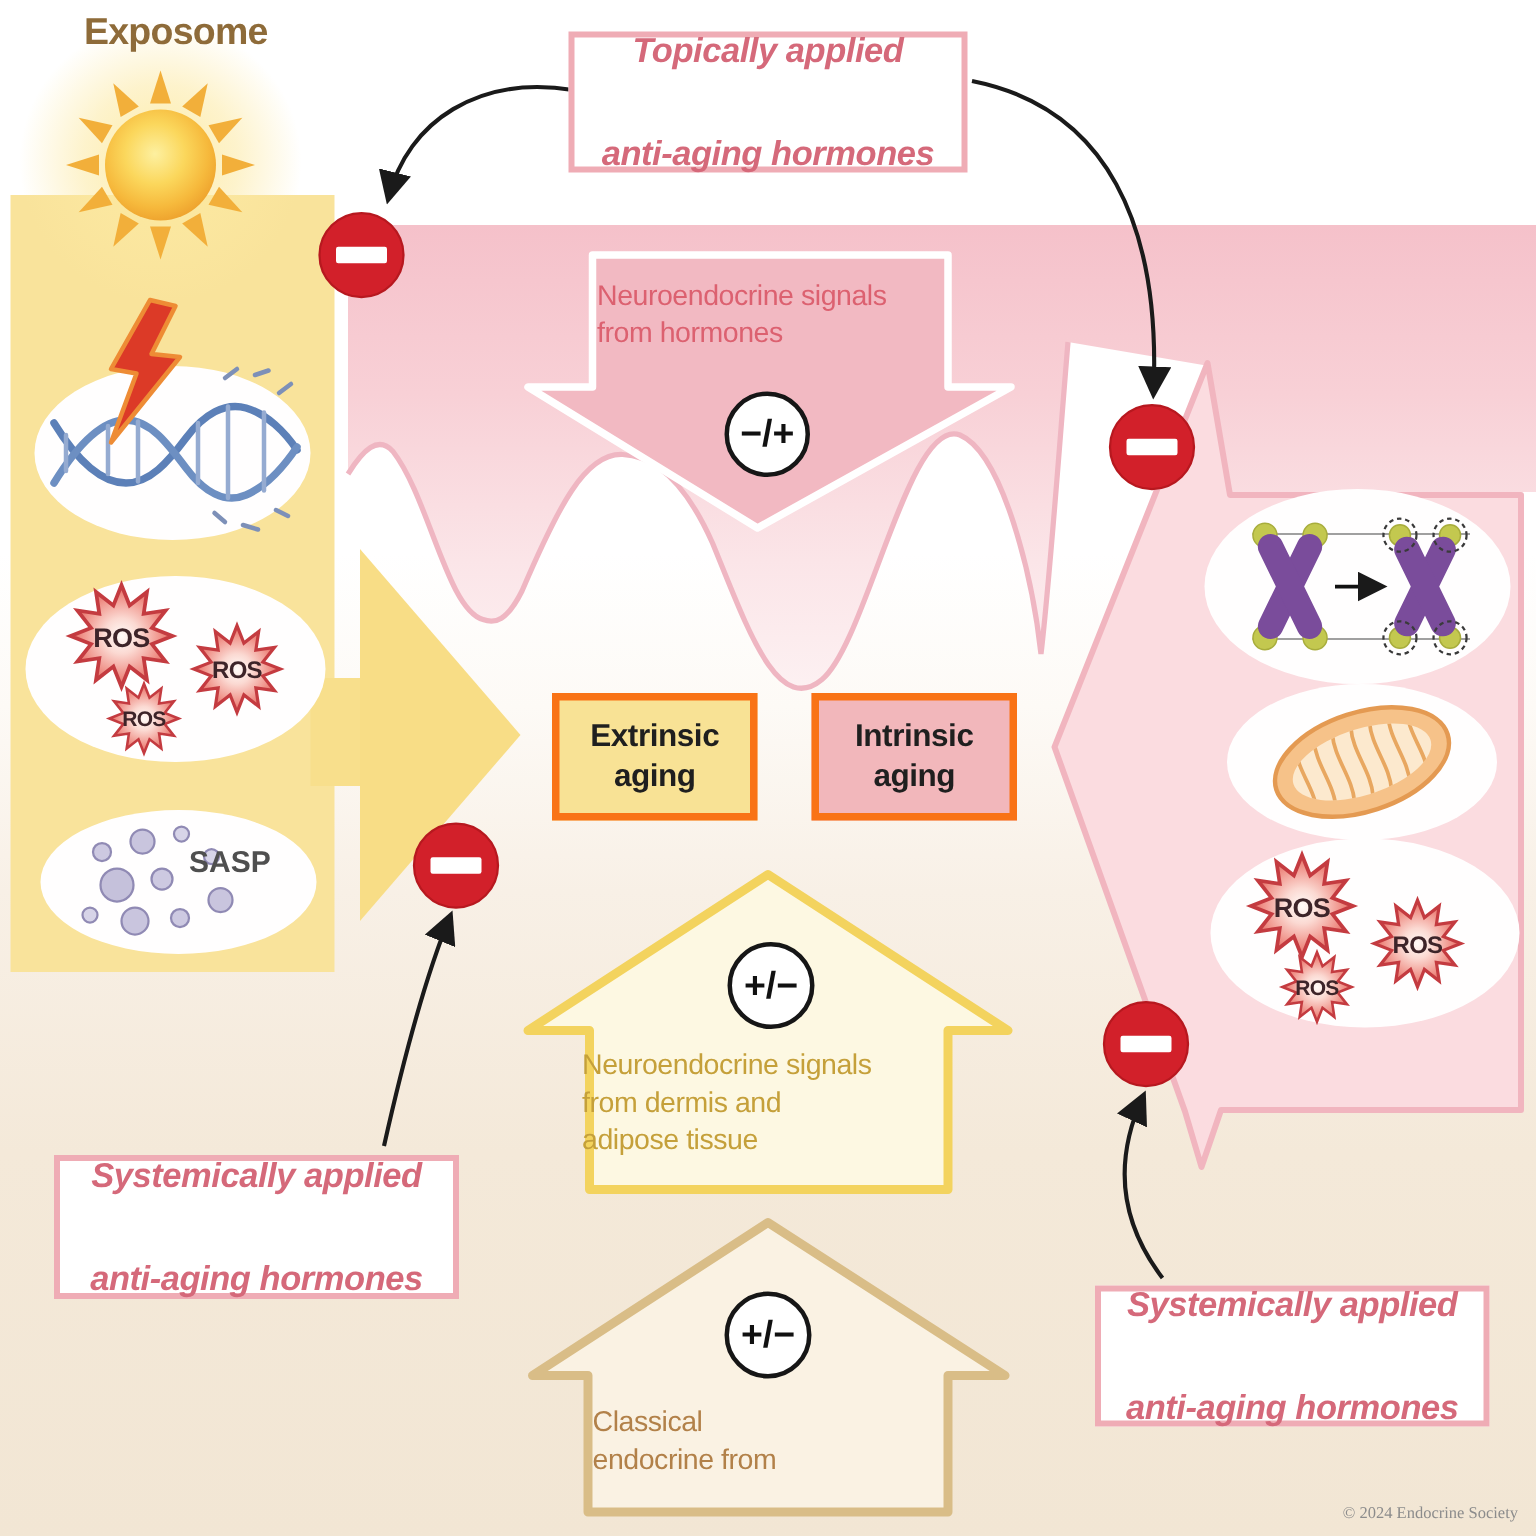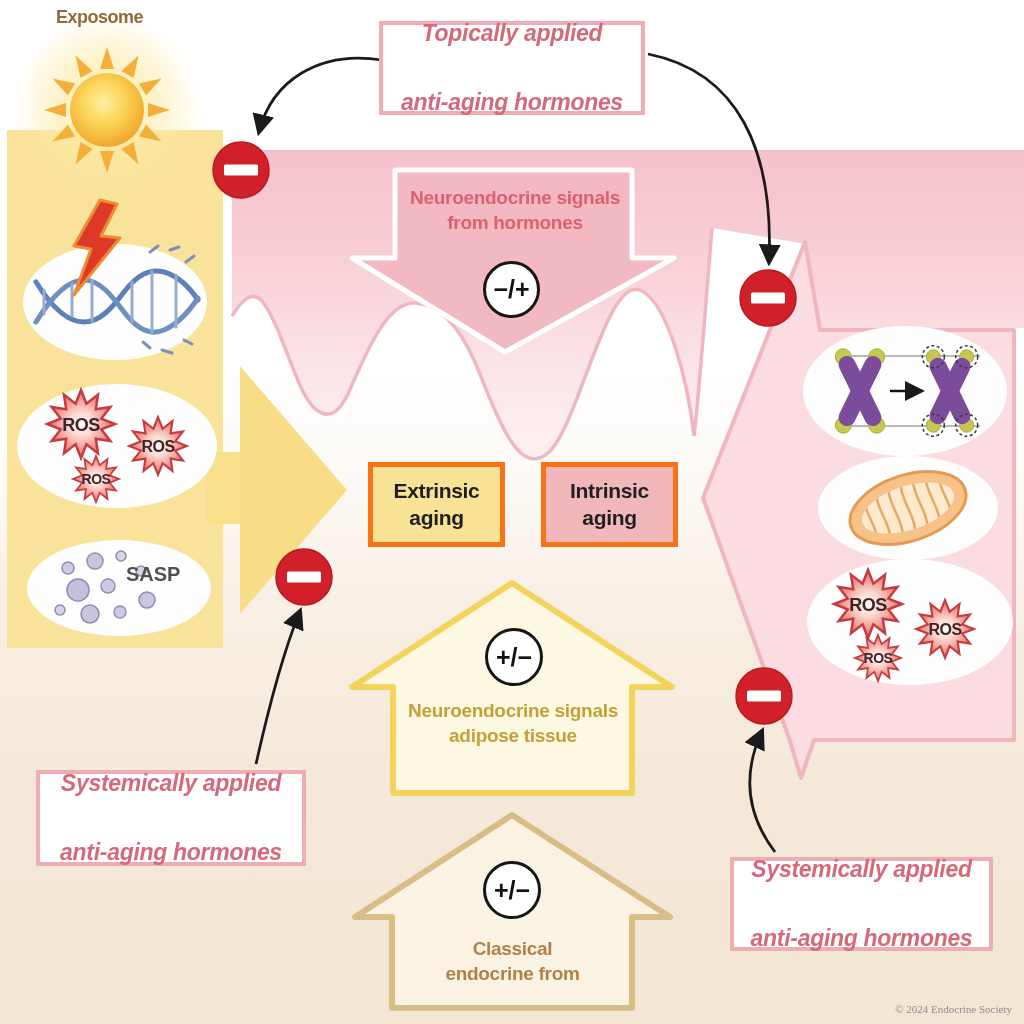--- a/index.html
+++ b/index.html
@@ -5,30 +5,30 @@
   html,body{margin:0;padding:0;}
   body{
     width:1024px;height:1024px;overflow:hidden;position:relative;
     font-family:"Liberation Sans",sans-serif;
     background:linear-gradient(180deg,#ffffff 0%,#ffffff 36%,#fdfaf6 46%,#f8f0e6 58%,#f4e9d9 75%,#f2e6d4 100%);
   }
   #stage{position:absolute;left:0;top:0;width:1024px;height:1024px;}
   svg{position:absolute;left:0;top:0;}
   svg text{font-family:"Liberation Sans",sans-serif;font-weight:bold;}
   .abs{position:absolute;box-sizing:border-box;}
-  .exposome{left:56px;top:7px;font-size:18px;font-weight:bold;color:#8e6b39;letter-spacing:-0.5px;}
+  .exposome{left:56px;top:7px;font-size:25px;font-weight:bold;color:#8e6b39;letter-spacing:-0.5px;}
   .hormone-box{
     background:#fff;border:4px solid #efacb5;display:flex;flex-direction:column;
     justify-content:center;align-items:center;text-align:center;
     font-style:italic;font-weight:bold;color:#d5697a;font-size:23px;line-height:1.28;letter-spacing:-0.3px;gap:40px;
   }
   .hb-topical{left:379px;top:21px;width:266px;height:94px;}
   .hb-sys-left{left:36px;top:770px;width:270px;height:96px;}
   .hb-sys-right{left:730px;top:857px;width:263px;height:94px;}
-  .sig-label{text-align:center;font-weight:bold;letter-spacing:-0.3px;}
+  .sig-label{text-align:left;font-weight:normal;letter-spacing:-0.3px;}
   .sig-epidermis{left:398px;top:186px;width:234px;font-size:19px;line-height:1.3;color:#dc6170;}
   .sig-dermis{left:388px;top:698px;width:250px;font-size:19px;line-height:1.32;color:#c5a03a;}
   .sig-classical{left:395px;top:936px;width:235px;font-size:19px;line-height:1.32;color:#b28149;}
   .mod-circle{
     background:#fff;border:3.5px solid #161616;border-radius:50%;
     display:flex;align-items:center;justify-content:center;
     font-size:25px;font-weight:bold;color:#111;
   }
   .mc-top{left:483px;top:261px;width:57px;height:57px;}
   .mc-mid{left:485px;top:628px;width:58px;height:58px;}
@@ -289,20 +289,21 @@
   <div>aging</div>
 </div>
 <div class="abs aging-box ab-intrinsic">
   <div>Intrinsic</div>
   <div>aging</div>
 </div>
 
 <div class="abs mod-circle mc-mid">+/−</div>
 <div class="abs sig-label sig-dermis">
   <div>Neuroendocrine signals</div>
+  <div>from dermis and</div>
   <div>adipose tissue</div>
 </div>
 
 <div class="abs mod-circle mc-bottom">+/−</div>
 <div class="abs sig-label sig-classical">
   <div>Classical</div>
   <div>endocrine from</div>
 </div>
 
 <div class="abs hormone-box hb-sys-left">

